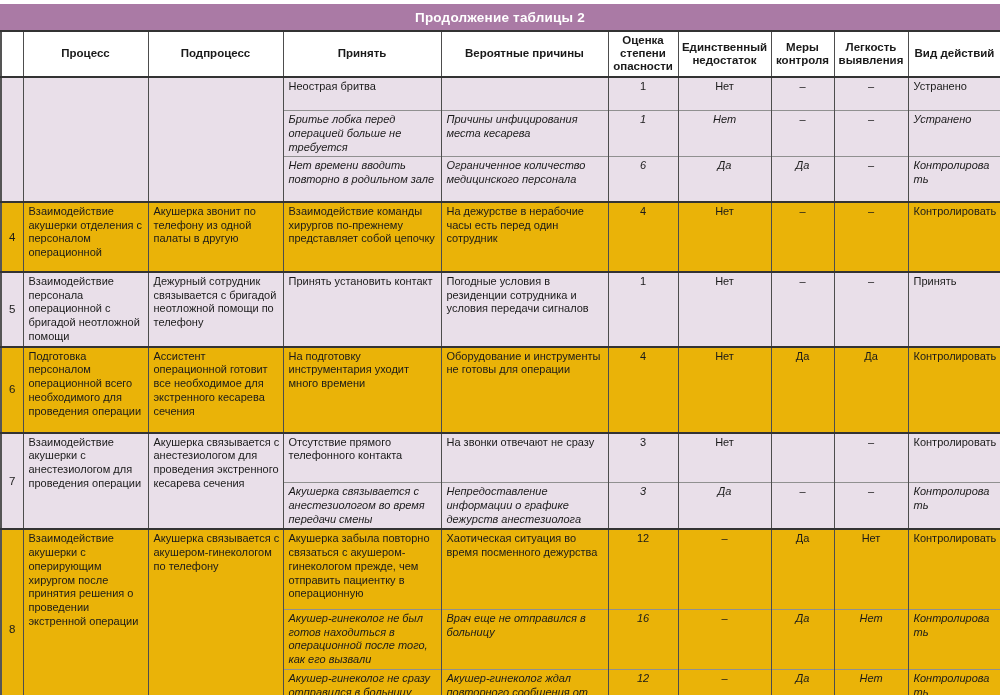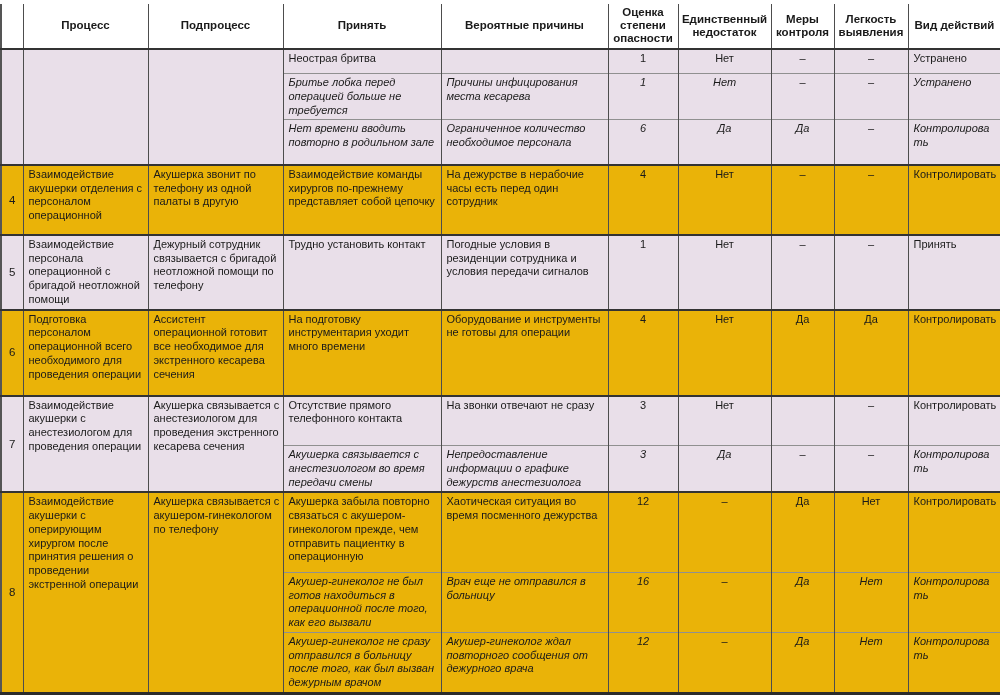--- a/index.html
+++ b/index.html
@@ -37,20 +37,23 @@
   td.c{text-align:center;padding-left:2px;padding-right:2px;}
   td.num{text-align:center;vertical-align:middle;padding:0;font-size:11.5px;}
   tr.pink td{background:#e9dfe9;}
   tr.white td{background:#eab308;}
 </style>
 </head>
 <body>
 
 <div class="page">
 
+  <div class="title-bar">
+    <span>Продолжение таблицы 2</span>
+  </div>
 
   <table>
     <colgroup>
       <col style="width:22px">
         <col style="width:125px">
         <col style="width:135px">
       <col style="width:158px">
         <col style="width:167px">
         <col style="width:70px">
       <col style="width:93px">
@@ -67,21 +70,21 @@
         <th>Вероятные причины</th>
         <th>Оценка степени опасности</th>
         <th>Единственный недостаток</th>
         <th>Меры контроля</th>
         <th>Легкость выявления</th>
         <th>Вид действий</th>
       </tr>
     </thead>
     <tbody>
 
-      <tr class="pink sec" style="height:25px">
+      <tr class="pink sec" style="height:34px">
         <td class="num" rowspan="3"></td>
         <td rowspan="3"></td>
         <td rowspan="3"></td>
         <td>Неострая бритва</td>
         <td></td>
         <td class="c">1</td>
         <td class="c">Нет</td>
         <td class="c">–</td>
         <td class="c">–</td>
         <td>Устранено</td>
@@ -90,21 +93,21 @@
         <td>Бритье лобка перед операцией больше не требуется</td>
         <td>Причины инфицирования места кесарева</td>
         <td class="c">1</td>
         <td class="c">Нет</td>
         <td class="c">–</td>
         <td class="c">–</td>
         <td>Устранено</td>
       </tr>
       <tr class="pink sub" style="height:45px">
         <td>Нет времени вводить повторно в родильном зале</td>
-        <td>Ограниченное количество необходимое персонала</td>
+        <td>Ограниченное количество медицинского персонала</td>
         <td class="c">6</td>
         <td class="c">Да</td>
         <td class="c">Да</td>
         <td class="c">–</td>
         <td>Контролировать</td>
       </tr>
 
       <tr class="white sec" style="height:70px">
         <td class="num">4</td>
         <td>Взаимодействие акушерки отделения с персоналом операционной</td>
@@ -115,21 +118,21 @@
         <td class="c">Нет</td>
         <td class="c">–</td>
         <td class="c">–</td>
         <td>Контролировать</td>
       </tr>
 
       <tr class="pink sec" style="height:74px">
         <td class="num">5</td>
         <td>Взаимодействие персонала операционной с бригадой неотложной помощи</td>
         <td>Дежурный сотрудник связывается с бригадой неотложной помощи по телефону</td>
-        <td>Трудно установить контакт</td>
+        <td>Принять установить контакт</td>
         <td>Погодные условия в резиденции сотрудника и условия передачи сигналов</td>
         <td class="c">1</td>
         <td class="c">Нет</td>
         <td class="c">–</td>
         <td class="c">–</td>
         <td>Принять</td>
       </tr>
 
       <tr class="white sec" style="height:86px">
         <td class="num">6</td>

